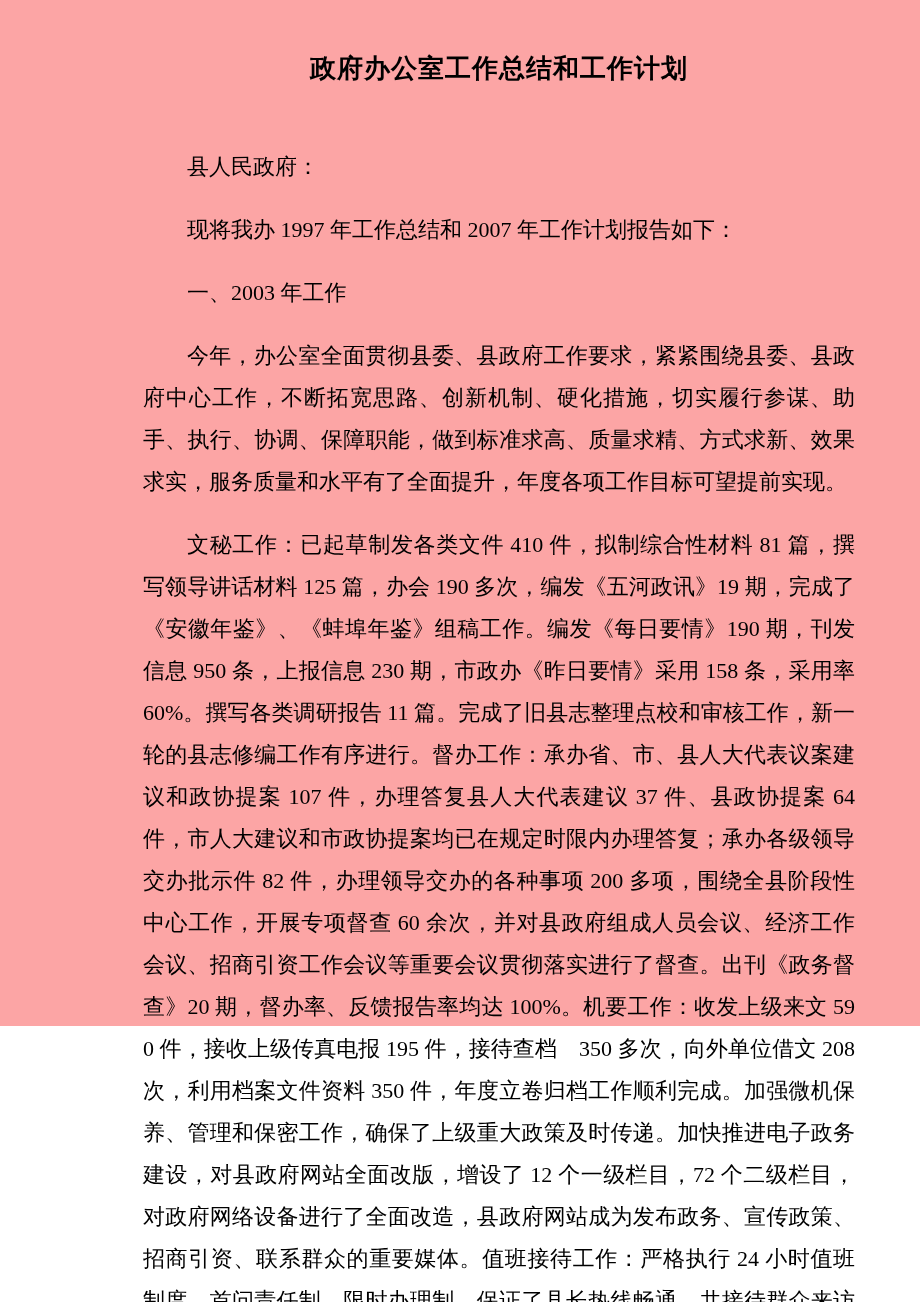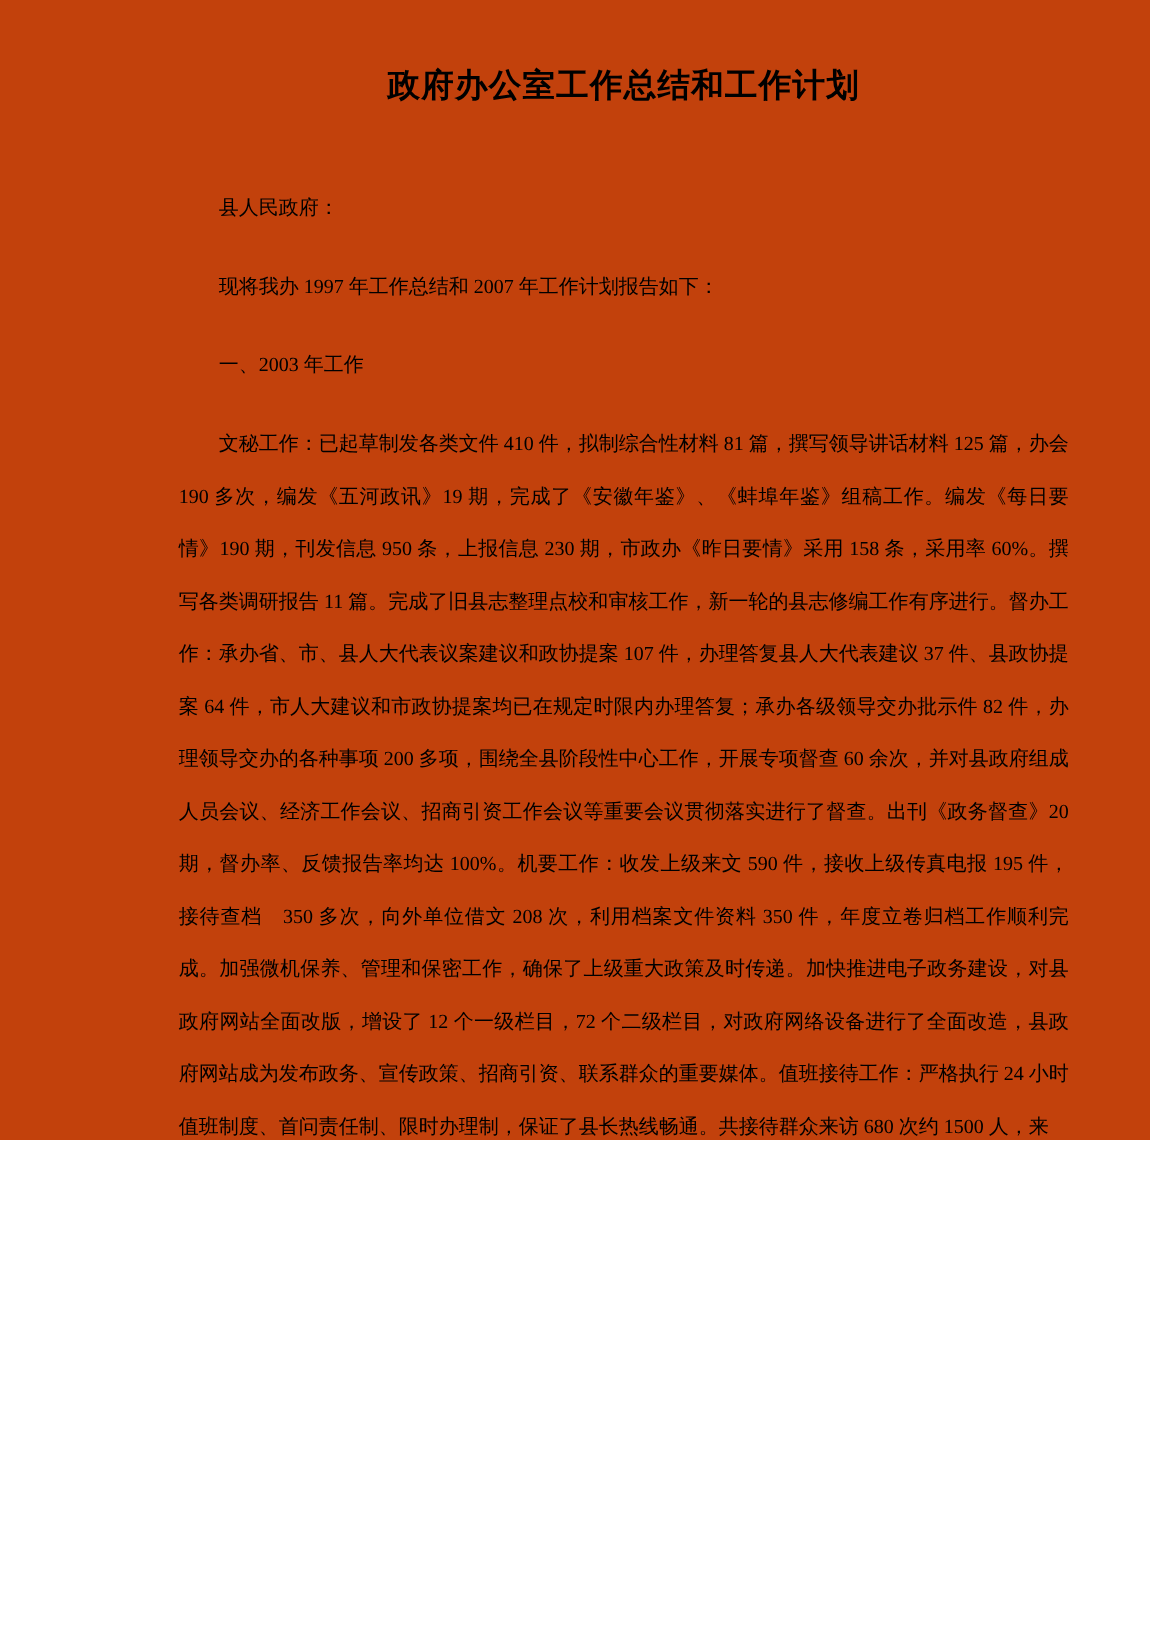--- a/index.html
+++ b/index.html
@@ -10,34 +10,34 @@
       width: 920px;
       height: 1302px;
       background: #ffffff;
       color: #000000;
       font-family: "Liberation Serif", "DejaVu Serif", serif;
       overflow: hidden;
     }
     .page {
       box-sizing: border-box;
       width: 920px;
-      height: 912px;
-      background: #c2410c;
+      height: 1026px;
+      background: #fca5a5;
       padding: 48px 65px 0 143px;
     }
     .doc-title {
       font-size: 26px;
       font-weight: bold;
       text-align: center;
       line-height: 42px;
       margin: 0 0 56px 0;
       letter-spacing: 1px;
     }
     .para {
-      font-size: 16px;
+      font-size: 22px;
       line-height: 42px;
       margin: 0;
       text-align: justify;
       text-indent: 2em;
       word-break: break-all;
     }
     .para + .para {
       margin-top: 21px;
     }
   </style>
@@ -46,15 +46,16 @@
 
 <div class="page">
   <h1 class="doc-title">政府办公室工作总结和工作计划</h1>
 
   <p class="para">县人民政府：</p>
 
   <p class="para">现将我办 1997 年工作总结和 2007 年工作计划报告如下：</p>
 
   <p class="para">一、2003 年工作</p>
 
+  <p class="para">今年，办公室全面贯彻县委、县政府工作要求，紧紧围绕县委、县政府中心工作，不断拓宽思路、创新机制、硬化措施，切实履行参谋、助手、执行、协调、保障职能，做到标准求高、质量求精、方式求新、效果求实，服务质量和水平有了全面提升，年度各项工作目标可望提前实现。</p>
 
   <p class="para">文秘工作：已起草制发各类文件 410 件，拟制综合性材料 81 篇，撰写领导讲话材料 125 篇，办会 190 多次，编发《五河政讯》19 期，完成了《安徽年鉴》、《蚌埠年鉴》组稿工作。编发《每日要情》190 期，刊发信息 950 条，上报信息 230 期，市政办《昨日要情》采用 158 条，采用率 60%。撰写各类调研报告 11 篇。完成了旧县志整理点校和审核工作，新一轮的县志修编工作有序进行。督办工作：承办省、市、县人大代表议案建议和政协提案 107 件，办理答复县人大代表建议 37 件、县政协提案 64 件，市人大建议和市政协提案均已在规定时限内办理答复；承办各级领导交办批示件 82 件，办理领导交办的各种事项 200 多项，围绕全县阶段性中心工作，开展专项督查 60 余次，并对县政府组成人员会议、经济工作会议、招商引资工作会议等重要会议贯彻落实进行了督查。出刊《政务督查》20 期，督办率、反馈报告率均达 100%。机要工作：收发上级来文 590 件，接收上级传真电报 195 件，接待查档　350 多次，向外单位借文 208 次，利用档案文件资料 350 件，年度立卷归档工作顺利完成。加强微机保养、管理和保密工作，确保了上级重大政策及时传递。加快推进电子政务建设，对县政府网站全面改版，增设了 12 个一级栏目，72 个二级栏目，对政府网络设备进行了全面改造，县政府网站成为发布政务、宣传政策、招商引资、联系群众的重要媒体。值班接待工作：严格执行 24 小时值班制度、首问责任制、限时办理制，保证了县长热线畅通。共接待群众来访 680 次约 1500 人，来</p>
 </div>
 
 </body></html>

